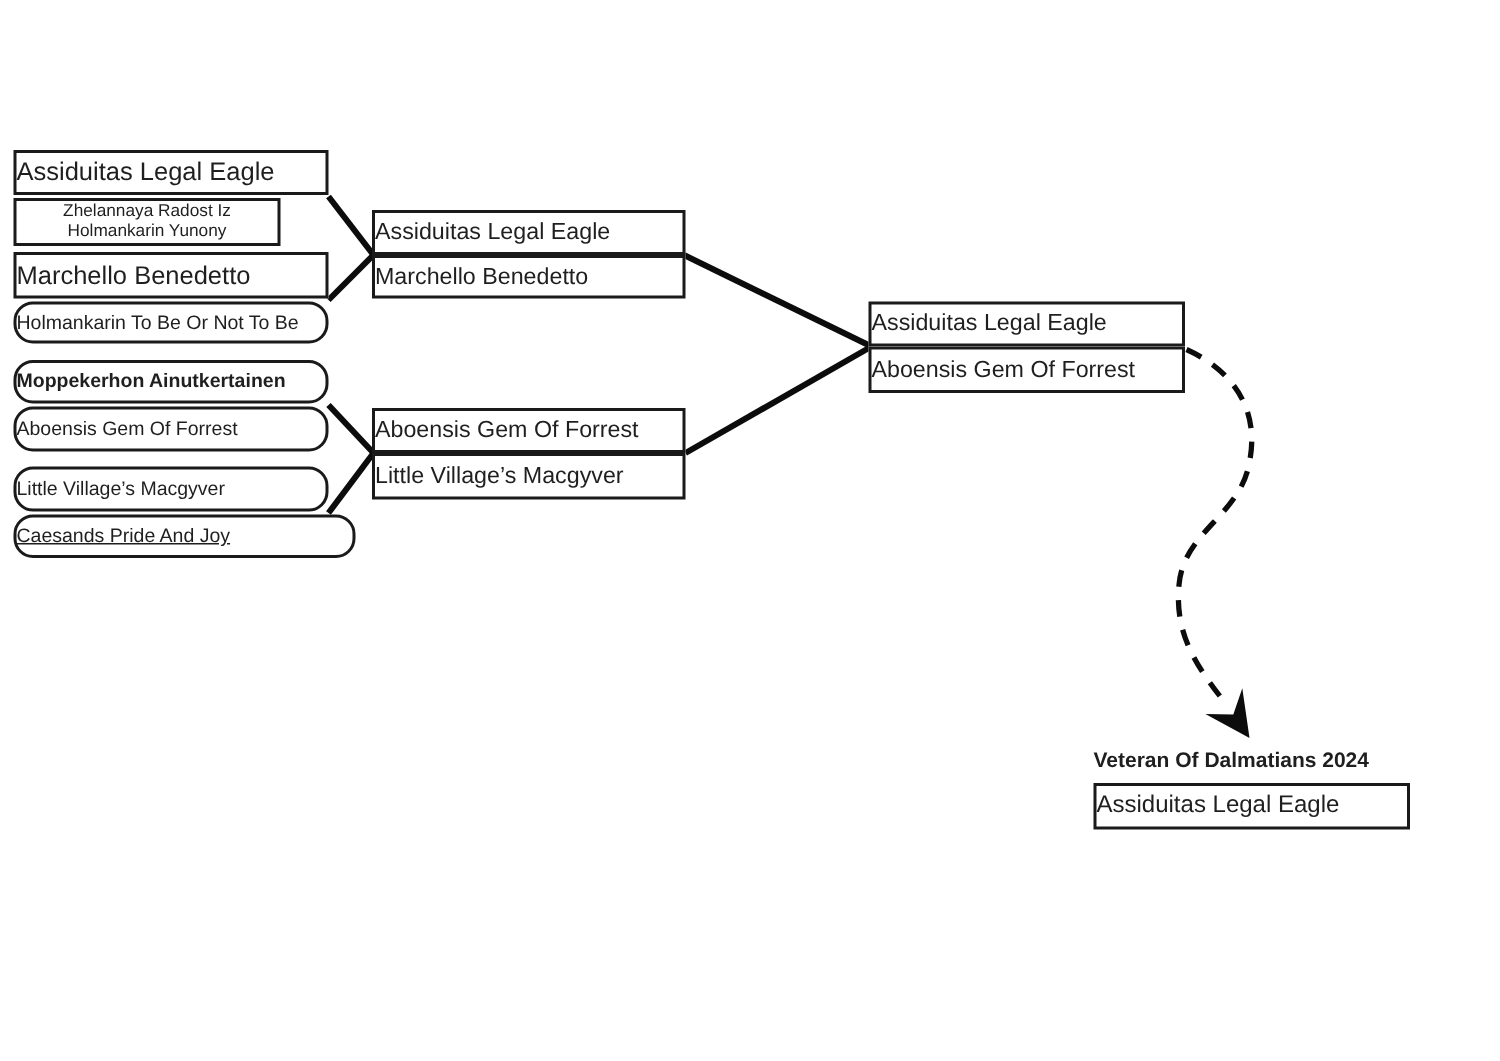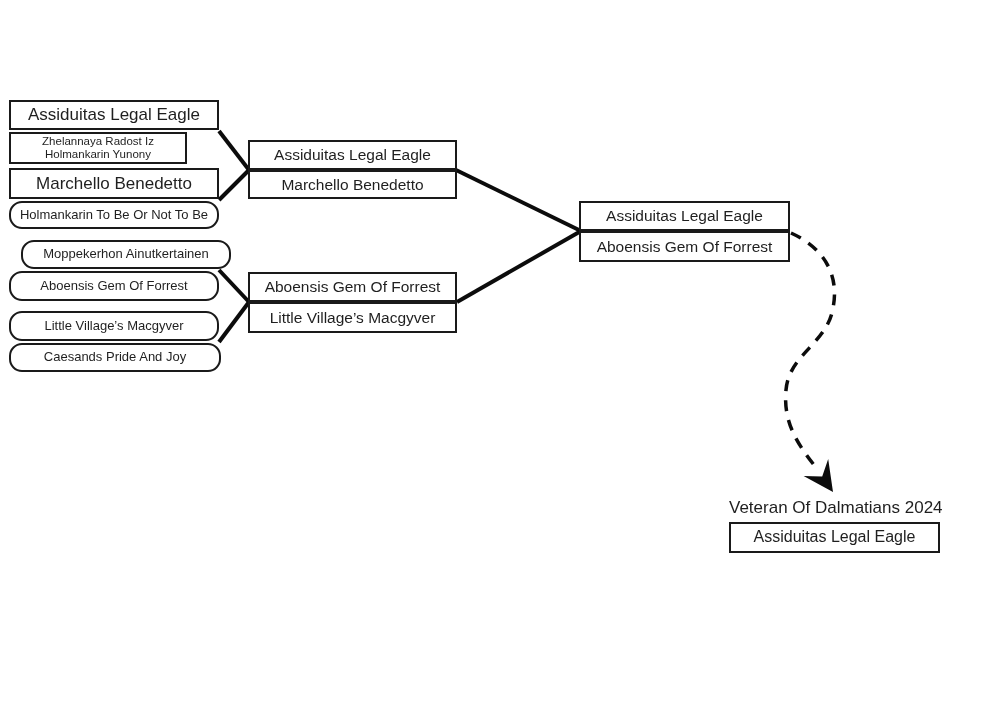--- a/index.html
+++ b/index.html
@@ -7,43 +7,43 @@
   }
   html,body{margin:0;padding:0;background:var(--bg);}
   .canvas{
     position:relative;width:1000px;height:707px;background:var(--bg);
     font-family:"Liberation Sans", sans-serif;color:var(--text);overflow:hidden;
   }
   .connectors{position:absolute;left:0;top:0;width:1000px;height:707px;}
   .box{
     position:absolute;box-sizing:border-box;background:#ffffff;
     border:2px solid var(--border);
-    display:flex;align-items:center;justify-content:center;
+    display:flex;align-items:center;
     text-align:center;line-height:1.15;white-space:nowrap;
   }
   .txt-lg{font-size:17px;}
   .txt-md{font-size:15.5px;}
   .txt-sm{font-size:13px;border-radius:13px;}
   .txt-xs{font-size:11.5px;white-space:normal;}
   .two-line{flex-direction:column;justify-content:center;}
   .caption{
-    position:absolute;box-sizing:border-box;text-align:right;
-    font-size:17px;white-space:nowrap;
+    position:absolute;box-sizing:border-box;text-align:left;
+    font-size:14px;white-space:nowrap;font-weight:bold;
   }
   .result-box{font-size:16px;}
 
   
   #b1{left:9px;top:100px;width:210px;height:30px;}
   #b2{left:9px;top:132px;width:178px;height:32px;}
   #b3{left:9px;top:168px;width:210px;height:31px;}
   #b4{left:9px;top:201px;width:210px;height:28px;}
-  #b5{left:21px;top:240px;width:210px;height:29px;}
+  #b5{left:9px;top:240px;width:210px;height:29px;font-weight:bold;}
   #b6{left:9px;top:271px;width:210px;height:30px;}
   #b7{left:9px;top:311px;width:210px;height:30px;}
-  #b8{left:9px;top:343px;width:212px;height:29px;}
+  #b8{left:9px;top:343px;width:228px;height:29px;text-decoration:underline;}
 
   
   #p1a{left:248px;top:140px;width:209px;height:30px;}
   #p1b{left:248px;top:170px;width:209px;height:29px;}
   #p2a{left:248px;top:272px;width:209px;height:30px;}
   #p2b{left:248px;top:302px;width:209px;height:31px;}
 
   
   #p3a{left:579px;top:201px;width:211px;height:30px;}
   #p3b{left:579px;top:231px;width:211px;height:31px;}

